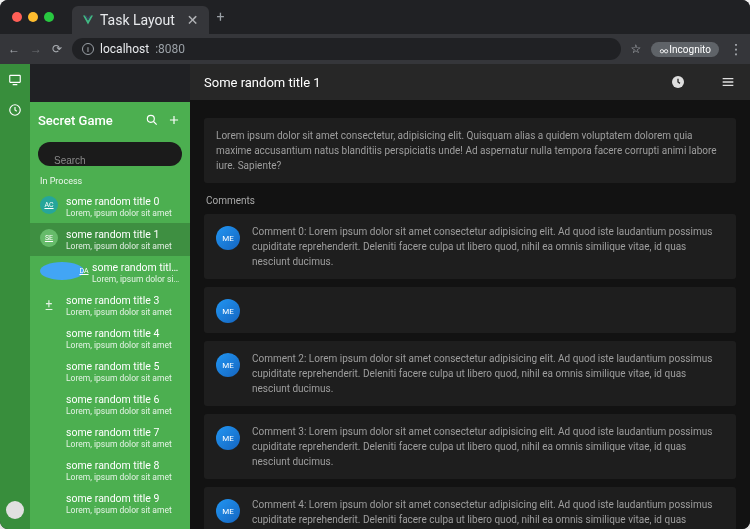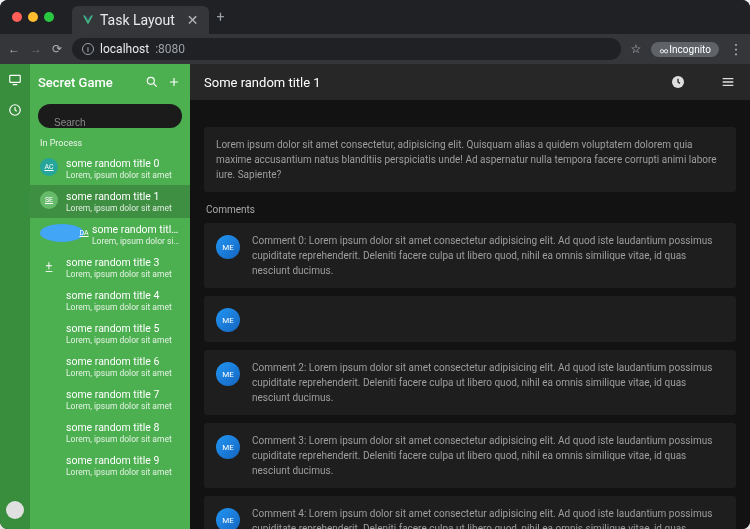--- a/index.html
+++ b/index.html
@@ -55,21 +55,21 @@
   .rail {
     width:30px; background:#388e3c; display:flex; flex-direction:column;
     align-items:center; padding-top:8px; gap:14px;
   }
   .rail .ricon{width:16px;height:16px;display:flex;align-items:center;justify-content:center}
   .rail .spacer{flex:1}
   .rail .avatar-bottom{width:18px;height:18px;border-radius:50%;background:#e0e0e0;margin-bottom:10px}
 
   .sidebar{
     width:160px; background:#4caf50; display:flex; flex-direction:column;
-    color:#fff; min-height:0;
+    color:#fff; min-height:0;margin-top:38px;
   }
   .sb-head{
     display:flex; align-items:center; height:36px; padding:0 8px; gap:6px;
   }
   .sb-title{font-size:13px;font-weight:500;flex:1;white-space:nowrap}
   .sb-head .hicon{width:16px;height:16px;display:flex;align-items:center;justify-content:center}
   .search-wrap{padding:4px 8px 6px}
   .search{
     background:#1b1b1b; border-radius:14px; height:24px;
     display:flex; align-items:flex-end; padding:0 10px; gap:6px;
@@ -100,21 +100,21 @@
   .item .t{font-size:10.5px;line-height:13px;white-space:nowrap;overflow:hidden;text-overflow:ellipsis}
   .item .s{font-size:8.5px;opacity:.85;white-space:nowrap;overflow:hidden;text-overflow:ellipsis}
 
   .main{flex:1;background:#121212;display:flex;flex-direction:column;min-height:0}
   .m-head{
     height:36px;background:#272727;display:flex;align-items:center;
     padding:0 14px;gap:10px;
   }
   .m-title{flex:1;font-size:13px;color:#fff}
   .m-head .micon{width:16px;height:16px;display:flex;align-items:center;justify-content:center;opacity:.85}
-  .m-body{flex:1;overflow-y:auto;min-height:0;padding:27px 14px}
+  .m-body{flex:1;overflow-y:auto;min-height:0;padding:18px 14px}
   .m-body::-webkit-scrollbar{width:8px}
   .m-body::-webkit-scrollbar-thumb{background:#3a3a3a;border-radius:4px}
   .desc{
     background:#1e1e1e;border-radius:3px;padding:10px 12px;
     font-size:10px;line-height:15px;color:#9e9e9e;
   }
   .comments-label{font-size:10px;color:#aaa;margin:12px 2px 8px}
   .comment{
     background:#1e1e1e;border-radius:3px;padding:10px 12px;
     display:flex;gap:12px;margin-bottom:8px;

